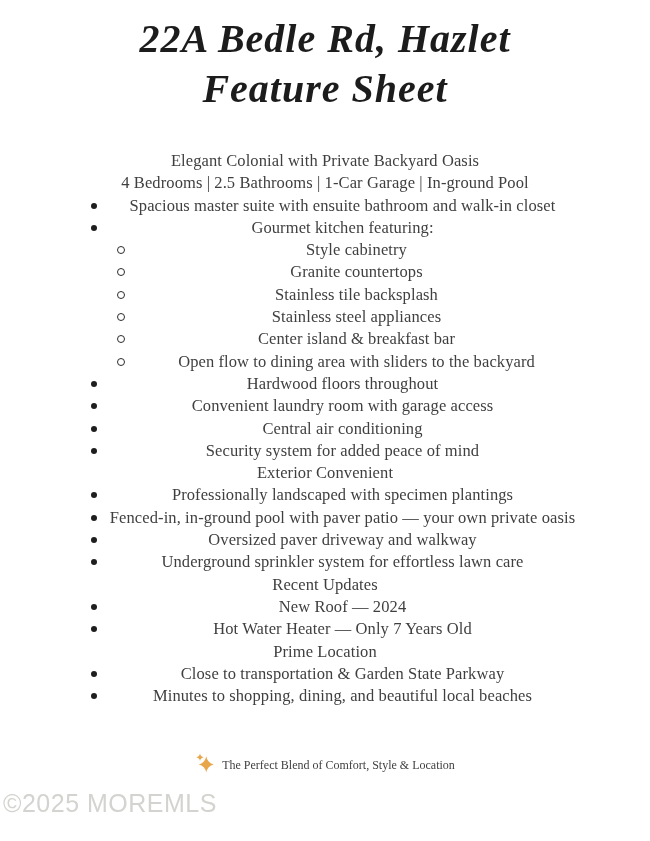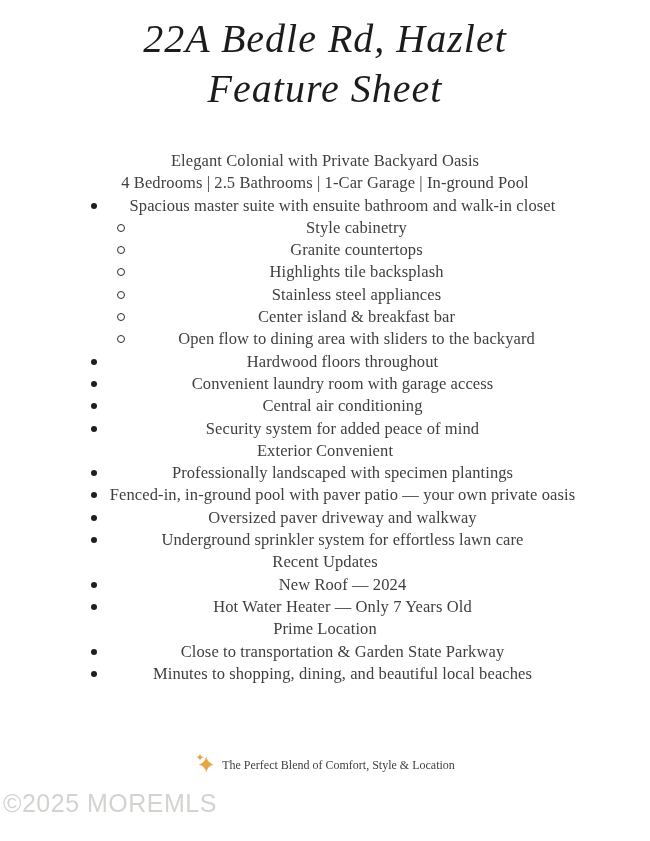--- a/index.html
+++ b/index.html
@@ -12,21 +12,21 @@
   }
   .page{position:absolute;inset:0;background:#ffffff;}
 
   
   .title-block{
     position:absolute;top:14px;left:0;right:0;
     text-align:center;
     color:#1c1c1c;
     font-family:"Liberation Serif",serif;
     font-style:italic;
-    font-weight:400;
+    font-weight:700;
   }
   .title-line{font-size:40px;line-height:50px;white-space:nowrap;letter-spacing:1px;}
 
   
   .body-list{
     position:absolute;top:150px;left:0;right:0;
     font-size:16.5px;line-height:22.3px;
     color:#3f3f3f;
     letter-spacing:0.1px;
   }
@@ -83,23 +83,24 @@
     <div class="title-line">Feature Sheet</div>
   </div>
 
   <div class="body-list">
 
     <div class="row plain">Elegant Colonial with Private Backyard Oasis</div>
     <div class="row plain">4 Bedrooms | 2.5 Bathrooms | 1-Car Garage | In-ground Pool</div>
 
 
     <div class="row l1"><span class="bullet"></span><span>Spacious master suite with ensuite bathroom and walk-in closet</span></div>
+    <div class="row l1"><span class="bullet"></span><span>Gourmet kitchen featuring:</span></div>
     <div class="row l2"><span class="circle-bullet"></span><span>Style cabinetry</span></div>
     <div class="row l2"><span class="circle-bullet"></span><span>Granite countertops</span></div>
-    <div class="row l2"><span class="circle-bullet"></span><span>Highlights tile backsplash</span></div>
+    <div class="row l2"><span class="circle-bullet"></span><span>Stainless tile backsplash</span></div>
     <div class="row l2"><span class="circle-bullet"></span><span>Stainless steel appliances</span></div>
     <div class="row l2"><span class="circle-bullet"></span><span>Center island &amp; breakfast bar</span></div>
     <div class="row l2"><span class="circle-bullet"></span><span>Open flow to dining area with sliders to the backyard</span></div>
     <div class="row l1"><span class="bullet"></span><span>Hardwood floors throughout</span></div>
     <div class="row l1"><span class="bullet"></span><span>Convenient laundry room with garage access</span></div>
     <div class="row l1"><span class="bullet"></span><span>Central air conditioning</span></div>
     <div class="row l1"><span class="bullet"></span><span>Security system for added peace of mind</span></div>
 
     <div class="row plain">Exterior Convenient</div>
 

